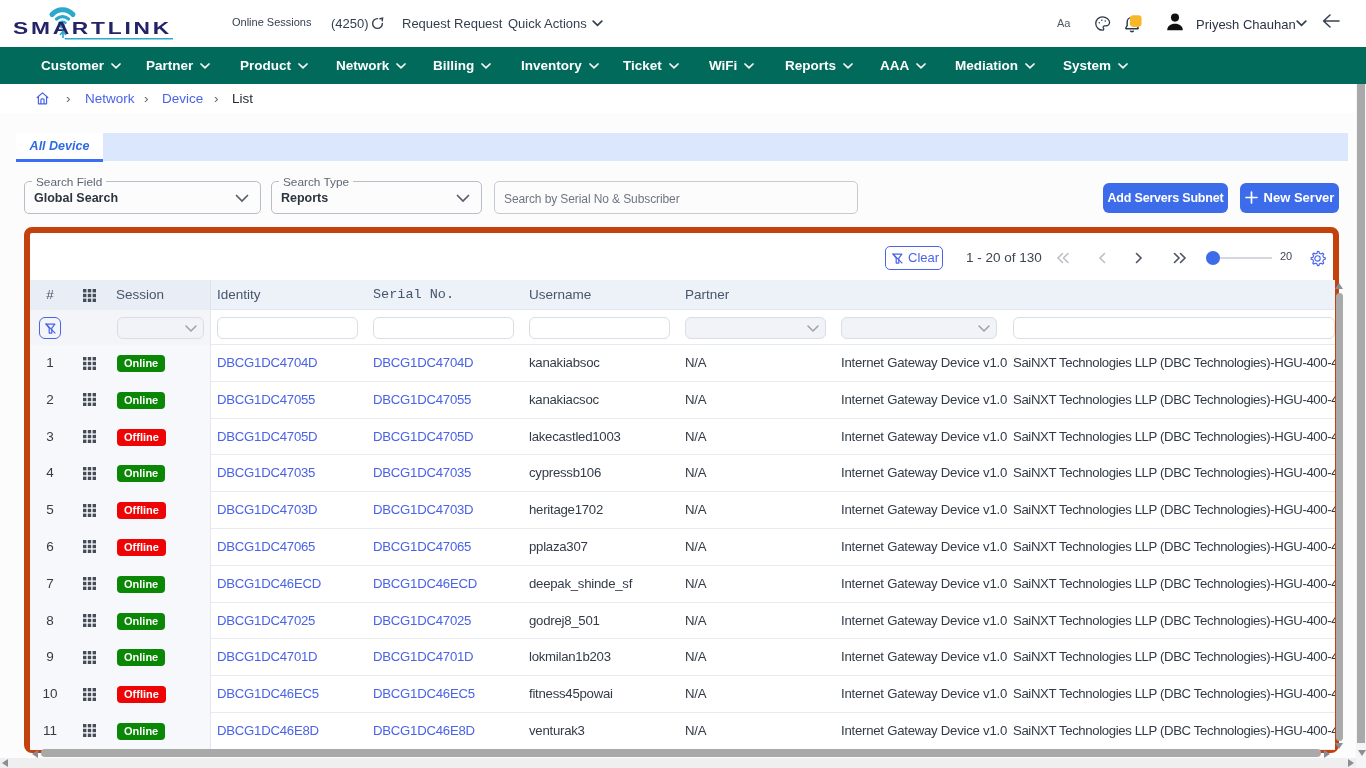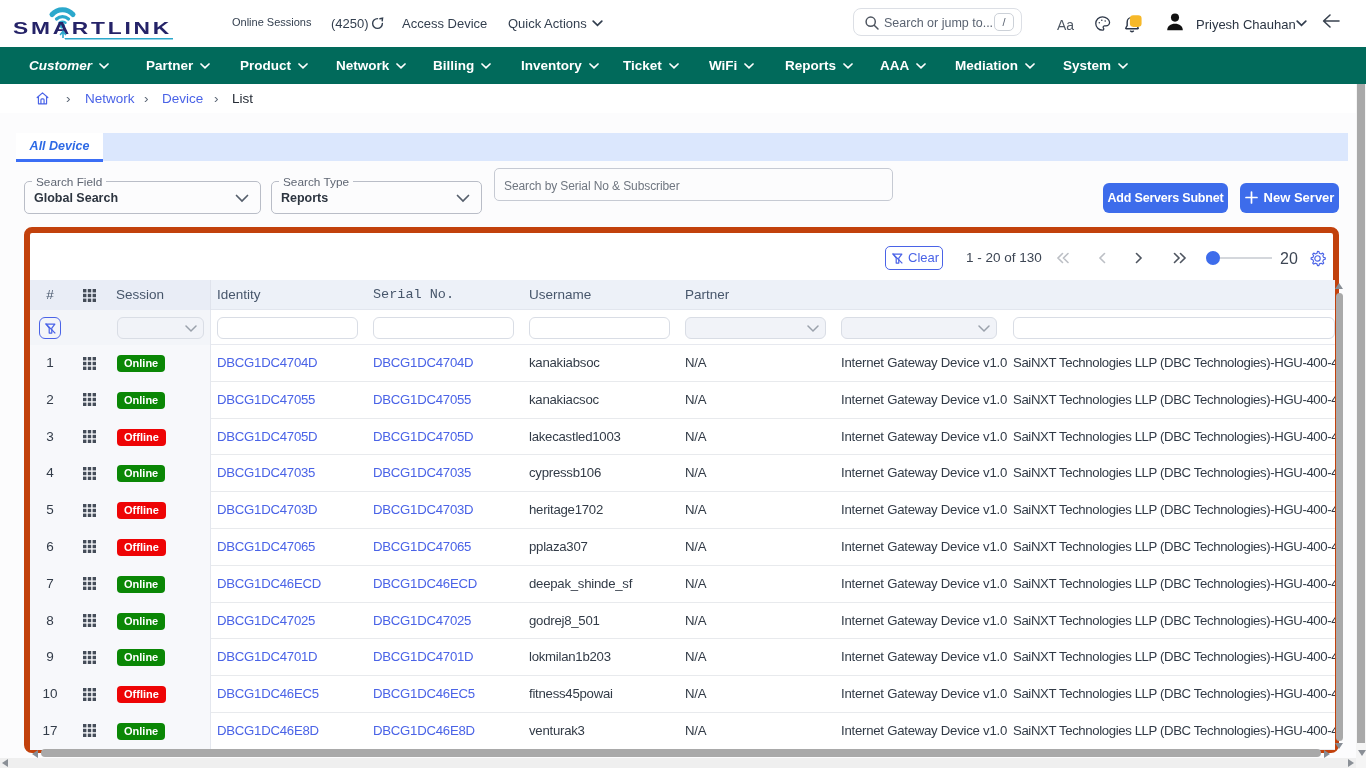--- a/index.html
+++ b/index.html
@@ -36,21 +36,21 @@
 .obox { position:absolute; height:33px; border:1px solid #b9bdc7; border-radius:5px; background:transparent; }
 .olabel { position:absolute; top:-6px; left:7px; background:#fcfcfd; padding:0 4px; font-size:11.8px; color:#5f6673; line-height:12px; }
 .oval { position:absolute; left:9px; top:9px; font-size:12.5px; color:#2d3540; font-weight:700; }
 .ochev { position:absolute; right:11px; top:12px; }
 .btn { position:absolute; height:30px; background:#3d6ceb; border-radius:6px; color:#fff; font-size:13px; font-weight:700; text-align:center; }
 
 
 #card { position:absolute; left:24px; top:227px; width:1315px; height:526px; background:#fff; border:6px solid #c2410c; border-radius:8px; }
 
 
-.pgt { position:absolute; font-size:16px; color:#3d4654; white-space:nowrap; }
+.pgt { position:absolute; font-size:11px; color:#3d4654; white-space:nowrap; }
 
 
 #thead { position:absolute; left:0px; top:47px; width:1305px; height:30px; background:#edf1f8; border-bottom:1px solid #e2e6ee; }
 .hc { position:absolute; top:0; height:30px; line-height:30px; font-size:13.5px; color:#47566b; font-weight:500; }
 #tfilter { position:absolute; left:0px; top:77px; width:1305px; height:35px; background:#fff; border-bottom:1px solid #e7e9ef; }
 .fin { position:absolute; top:7px; height:22px; background:#fff; border:1px solid #d9dde5; border-radius:6px; }
 .finb { background:#f1f3f8; }
 #rows { position:absolute; left:0; top:112px; width:1305px; }
 .row { position:relative; width:1305px; height:36.8px; border-bottom:1px solid #e8eaed; background:#fff; }
 .sticky { position:absolute; left:0; top:0; width:181px; height:36.8px; background:#f7f8fb; border-right:1px solid #e4e7ee; }
@@ -79,34 +79,26 @@
     <circle cx="50.5" cy="24" r="2.6" fill="#2ba8cc"></circle>
     <text x="0" y="32" transform="translate(1,0) scale(1.38,1)" font-family="Liberation Sans" font-size="16.5" font-weight="bold" letter-spacing="2" fill="#252368">SMARTLINK</text>
     <path d="M51,36 L51,30 M48.1,32.9 L51,29.2 L53.9,32.9" stroke="#2ba8cc" stroke-width="1.6" fill="none"></path>
     <path d="M53,36.5 L53,36 M53,36.7 L161,36.7" stroke="#2ba8cc" stroke-width="1.5" fill="none"></path>
   </svg>
   <span class="htext" style="left:232px;font-size:11px">Online Sessions</span>
   <span class="htext" style="left:331px;font-size:13px">(4250)</span>
   <svg style="position:absolute;left:370px;top:16px" width="15" height="15" viewBox="0 0 16 16">
       <path d="M13.2 8 A 5.2 5.2 0 1 1 8 2.8 M10.6 2.9 L 13.4 2.2 L 13 5.2" fill="none" stroke="#333f4f" stroke-width="1.5" stroke-linecap="round"></path>
     </svg>
-  <span class="htext" style="left:402px;font-size:13px">Access Device</span>
+  <span class="htext" style="left:402px;font-size:13px">Request Request</span>
   <span class="htext" style="left:508px;font-size:13px">Quick Actions</span>
   <svg style="position:absolute;left:592px;top:20px" width="11" height="7" viewBox="0 0 11 7">
       <path d="M1.2 1.2 L5.5 5.4 L9.8 1.2" fill="none" stroke="#333f4f" stroke-width="1.7" stroke-linecap="round"></path>
     </svg>
-  <div id="srch">
-    <svg style="position:absolute;left:10px;top:6px" width="16" height="16" viewBox="0 0 16 16">
-        <circle cx="6.7" cy="6.7" r="4.6" fill="none" stroke="#4e5560" stroke-width="1.5"></circle>
-        <path d="M10.2 10.2 L14 14" stroke="#4e5560" stroke-width="1.5" stroke-linecap="round"></path>
-      </svg>
-    <span class="ph">Search or jump to...</span>
-    <span class="key">/</span>
-  </div>
-  <span class="htext" style="left:1057px;color:#4e5763;font-size:14px;top:17px">Aa</span>
+  <span class="htext" style="left:1057px;color:#4e5763;font-size:11px;top:17px">Aa</span>
   <svg style="position:absolute;left:1094px;top:15px" width="17" height="17" viewBox="0 0 24 24">
       <path d="M12 2.5 C6.8 2.5 2.5 6.8 2.5 12 S6.8 21.5 12 21.5 c1 0 1.8 -.8 1.8 -1.8 0 -.5 -.2 -.9 -.5 -1.2 -.3 -.3 -.4 -.7 -.4 -1.2 0 -1 .8 -1.8 1.8 -1.8 h2.1 c2.9 0 5.2 -2.3 5.2 -5.2 C21.5 6.2 17.2 2.5 12 2.5 z" fill="none" stroke="#2d3748" stroke-width="1.8"></path>
       <circle cx="7.5" cy="11" r="1.1" fill="#2d3748"></circle>
       <circle cx="11" cy="7.3" r="1.1" fill="#2d3748"></circle>
       <circle cx="15.8" cy="8.5" r="1.1" fill="#2d3748"></circle>
     </svg>
   <svg style="position:absolute;left:1122px;top:14px" width="20" height="20" viewBox="0 0 24 24">
       <path d="M12 4 C8.7 4 6.2 6.6 6.2 9.9 V14 L4.6 16.6 a.7.7 0 0 0 .6 1.1 H18.8 a.7.7 0 0 0 .6 -1.1 L17.8 14 V9.9 C17.8 6.6 15.3 4 12 4 z" fill="none" stroke="#2d3748" stroke-width="1.7"></path>
       <path d="M10 20 a2.2 2.2 0 0 0 4 0" fill="none" stroke="#2d3748" stroke-width="1.7"></path>
       <rect x="9.5" y="1.5" width="14" height="14" rx="4" fill="#f6b829"></rect>
@@ -118,21 +110,21 @@
   <span class="htext" style="left:1196px;font-size:13px;top:17px;color:#2b3543">Priyesh Chauhan</span>
   <svg style="position:absolute;left:1296px;top:20px" width="11" height="7" viewBox="0 0 11 7">
       <path d="M1.2 1.2 L5.5 5.4 L9.8 1.2" fill="none" stroke="#333f4f" stroke-width="1.7" stroke-linecap="round"></path>
     </svg>
   <svg style="position:absolute;left:1322px;top:13px" width="18" height="16" viewBox="0 0 18 16">
       <path d="M17 8 L2 8 M8 2 L1.6 8 L8 14" fill="none" stroke="#38424f" stroke-width="1.6" stroke-linecap="round" stroke-linejoin="round"></path>
     </svg>
 </div>
 
 <div id="nav">
-    <span class="nitem" style="left: 29px; font-style: italic;">Customer<svg width="10" height="6" viewBox="0 0 10 6">
+    <span class="nitem" style="left: 41px;">Customer<svg width="10" height="6" viewBox="0 0 10 6">
         <path d="M1 1 L5 4.8 L9 1" fill="none" stroke="#fff" stroke-width="1.7" stroke-linecap="round"></path>
       </svg></span>
     <span class="nitem" style="left: 146px;">Partner<svg width="10" height="6" viewBox="0 0 10 6">
         <path d="M1 1 L5 4.8 L9 1" fill="none" stroke="#fff" stroke-width="1.7" stroke-linecap="round"></path>
       </svg></span>
     <span class="nitem" style="left: 240px; text-align: center;">Product<svg width="10" height="6" viewBox="0 0 10 6">
         <path d="M1 1 L5 4.8 L9 1" fill="none" stroke="#fff" stroke-width="1.7" stroke-linecap="round"></path>
       </svg></span>
     <span class="nitem" style="left: 336px;">Network<svg width="10" height="6" viewBox="0 0 10 6">
         <path d="M1 1 L5 4.8 L9 1" fill="none" stroke="#fff" stroke-width="1.7" stroke-linecap="round"></path>
@@ -189,21 +181,21 @@
       <path d="M1.5 1.5 L7 7 L12.5 1.5" fill="none" stroke="#555e6b" stroke-width="1.7" stroke-linecap="round"></path>
     </svg>
 </div>
 <div class="obox" style="left:271px;top:181px;width:211px">
   <span class="olabel">Search Type</span>
   <span class="oval">Reports</span>
   <svg class="ochev" width="14" height="9" viewBox="0 0 14 9">
       <path d="M1.5 1.5 L7 7 L12.5 1.5" fill="none" stroke="#555e6b" stroke-width="1.7" stroke-linecap="round"></path>
     </svg>
 </div>
-<div class="obox" style="left:494px;top:168px;width:399px;border-color:#c6cad3">
+<div class="obox" style="left:494px;top:181px;width:364px;border-color:#c6cad3">
   <span class="oval" style="font-weight:400;color:#6f7680;font-size:12px;top:10px;letter-spacing:-0.1px">Search by Serial No &amp; Subscriber</span>
 </div>
 <div class="btn" style="left:1103px;top:183px;width:125px;line-height:30px;font-size:12.5px;letter-spacing:-0.2px">Add Servers Subnet</div>
 <div class="btn" style="left:1240px;top:183px;width:99px;line-height:30px"><svg style="vertical-align:-2px;margin-right:6px" width="13" height="13" viewBox="0 0 13 13">
       <path d="M6.5 1 V12 M1 6.5 H12" stroke="#fff" stroke-width="1.7" stroke-linecap="round"></path>
     </svg>New Server</div>
 
 <div id="card">
 
   <div style="position:absolute;left:855px;top:13px;width:58px;height:24px;border:1px solid #4a63e7;border-radius:5px;"></div>
@@ -544,21 +536,21 @@
         <span class="badge boff">Offline</span>
         <span class="cell lnk" style="left:187px">DBCG1DC46EC5</span>
         <span class="cell lnk" style="left:343px">DBCG1DC46EC5</span>
         <span class="cell" style="left:499px">fitness45powai</span>
         <span class="cell" style="left:655px">N/A</span>
         <span class="cell" style="left:811px">Internet Gateway Device v1.0</span>
         <span class="cell" style="left:983px;width:322px;overflow:hidden;letter-spacing:-0.38px">SaiNXT Technologies LLP (DBC Technologies)-HGU-400-4</span>
       </div>
       <div class="row">
         <div class="sticky"></div>
-        <span class="rnum">17</span>
+        <span class="rnum">11</span>
         <span class="rgrid">
           <svg style="display:block" width="13" height="13" viewBox="0 0 13 13">
             <g fill="#454d59">
               <rect x="0" y="0" width="3.4" height="3.4"></rect>
               <rect x="4.8" y="0" width="3.4" height="3.4"></rect>
               <rect x="9.6" y="0" width="3.4" height="3.4"></rect>
               <rect x="0" y="4.8" width="3.4" height="3.4"></rect>
               <rect x="4.8" y="4.8" width="3.4" height="3.4"></rect>
               <rect x="9.6" y="4.8" width="3.4" height="3.4"></rect>
               <rect x="0" y="9.6" width="3.4" height="3.4"></rect>

